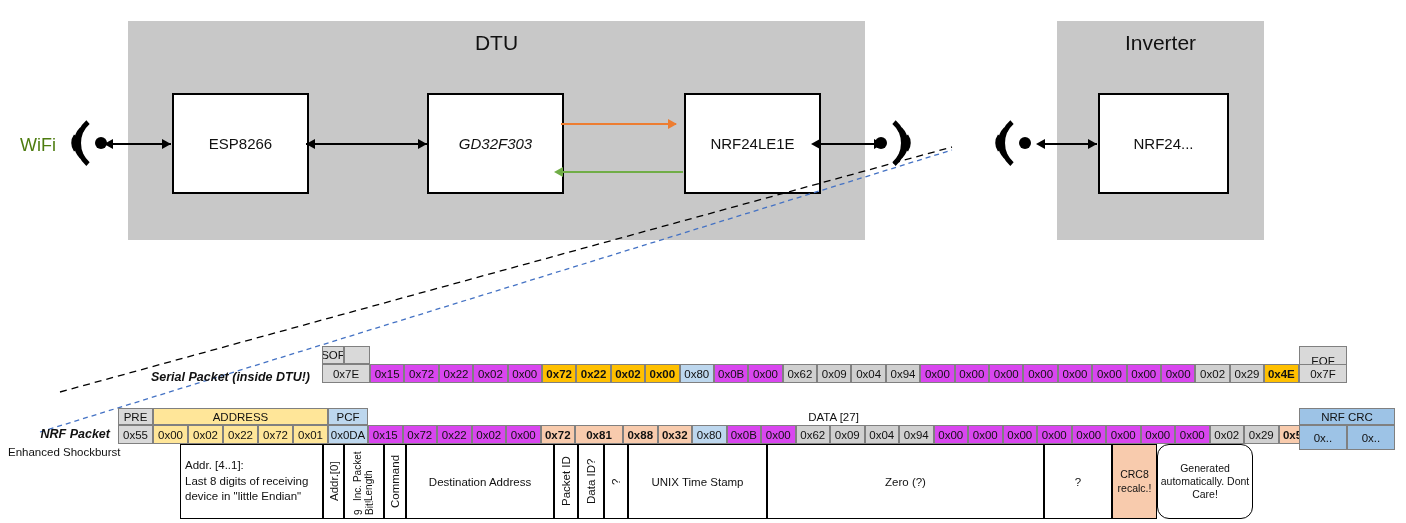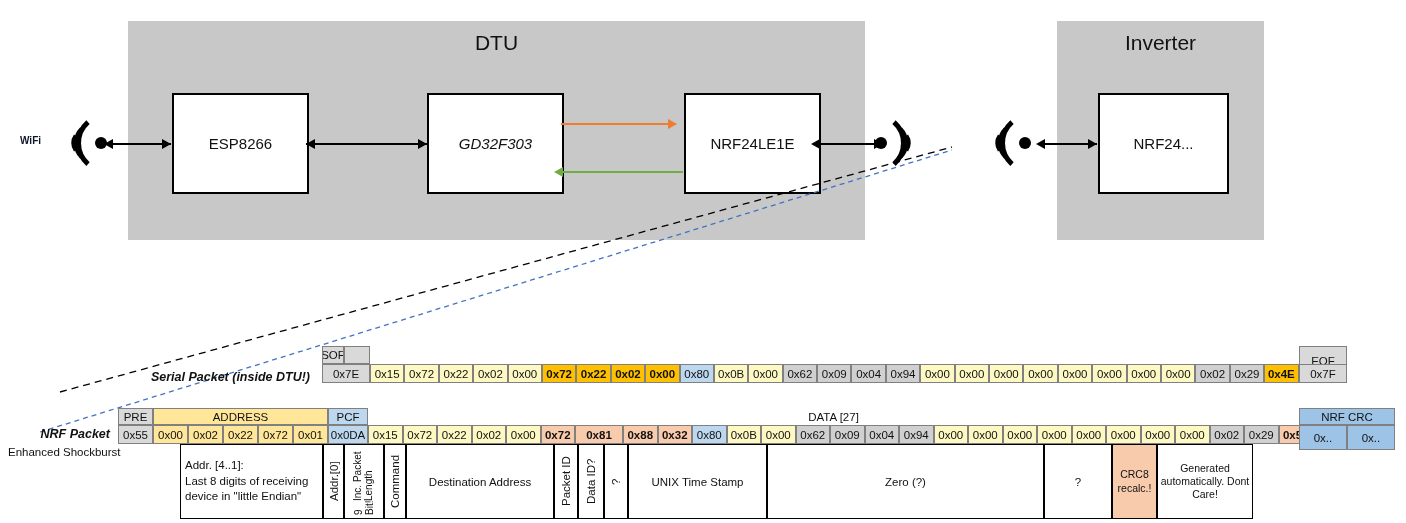--- a/index.html
+++ b/index.html
@@ -18,21 +18,21 @@
   }
   .enclosure-title{
     position:absolute;left:0;right:0;top:10px;
     text-align:center;font-size:21px;color:#111;
   }
   .chip{
     position:absolute;background:#fff;border:2.5px solid #000;
     display:flex;align-items:center;justify-content:center;
     font-size:15px;color:#111;
   }
-  .wifi-label{position:absolute;font-size:10px;color:#0f172a;font-weight:bold;}
+  .wifi-label{position:absolute;font-size:18px;color:#4d7c0f;}
   .ant{position:absolute;}
   
   .h-arrow{position:absolute;height:0;border-top:2.5px solid #000;}
   .arrow-head{position:absolute;width:0;height:0;}
   .ah-right{border-top:5px solid transparent;border-bottom:5px solid transparent;border-left:9px solid #000;}
   .ah-left{border-top:5px solid transparent;border-bottom:5px solid transparent;border-right:9px solid #000;}
   .h-arrow.orange{border-top-color:#ED7D31;}
   .h-arrow.green{border-top-color:#70AD47;}
   .ah-right.orange{border-left-color:#ED7D31;}
   .ah-left.green{border-right-color:#70AD47;}
@@ -54,21 +54,21 @@
     border:1px solid #808080;
     font-size:11.5px;
     display:flex;align-items:center;justify-content:center;
     height:100%;
     color:#111;
     overflow:hidden;
     white-space:nowrap;
   }
   .cell.grey{background:#d9d9d9;}
   .cell.lgrey{background:#d0d0d0;}
-  .cell.green{background:#fef9c3;}
+  .cell.green{background:#d946ef;}
   .cell.amber{background:#ffc000;}
   .cell.blue{background:#bdd7ee;}
   .cell.salmon{background:#f8cbad;}
   .cell.paleyellow{background:#ffe699;}
   .cell.periwinkle{background:#9dc3e6;}
   .cell.blank{background:transparent;border:none;}
   .cell.b{font-weight:bold;}
   .desc{
     box-sizing:border-box;border:1px solid #000;background:#fff;
     font-size:11.5px;display:flex;align-items:center;justify-content:center;
@@ -273,14 +273,14 @@
   </div>
   <div class="desc vert-c" style="width:22px;">Command</div>
   <div class="desc" style="width:148px;text-align:right;">Destination Address</div>
   <div class="desc vert-c" style="width:24px;">Packet ID</div>
   <div class="desc vert-c" style="width:26px;">Data ID?</div>
   <div class="desc vert-c" style="width:24px;">?</div>
   <div class="desc" style="width:139px;">UNIX Time Stamp</div>
   <div class="desc" style="width:277px;">Zero (?)</div>
   <div class="desc" style="width:68px;">?</div>
   <div class="desc salmon small" style="width:45px;">CRC8 recalc.!</div>
-  <div class="desc small" style="width:96px;">Generated automatically. Dont Care!</div>
+  <div class="desc small" style="width:96px;border-radius:12px;">Generated automatically. Dont Care!</div>
 </div>
 
 </body></html>

